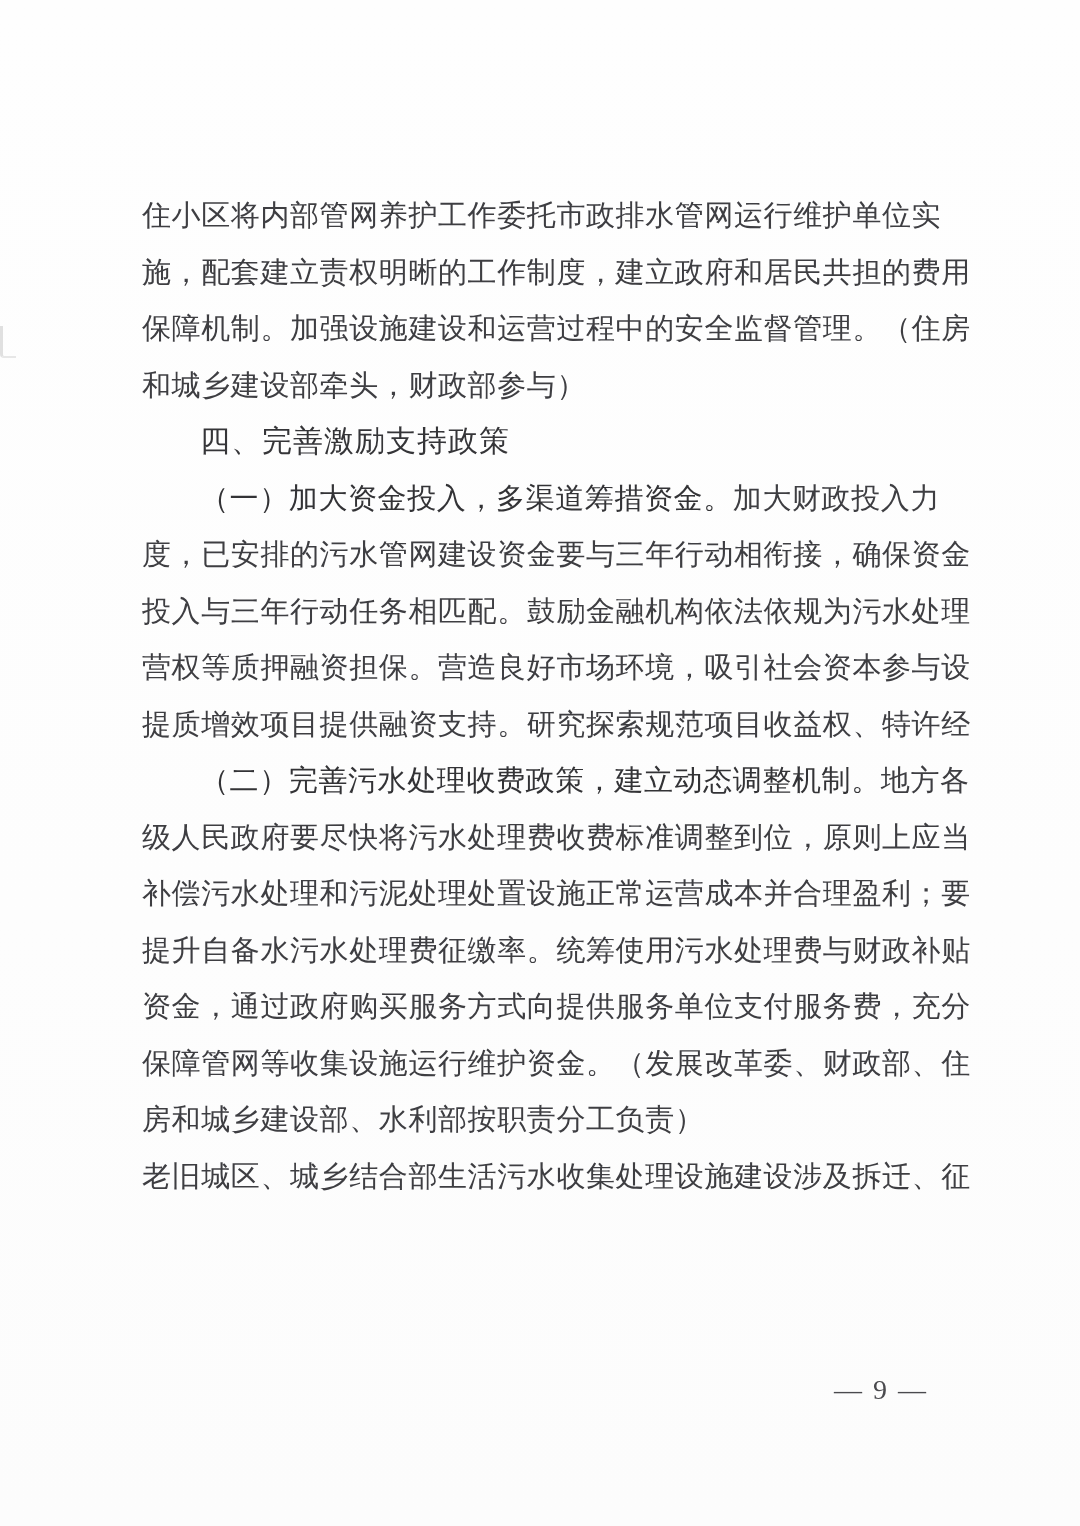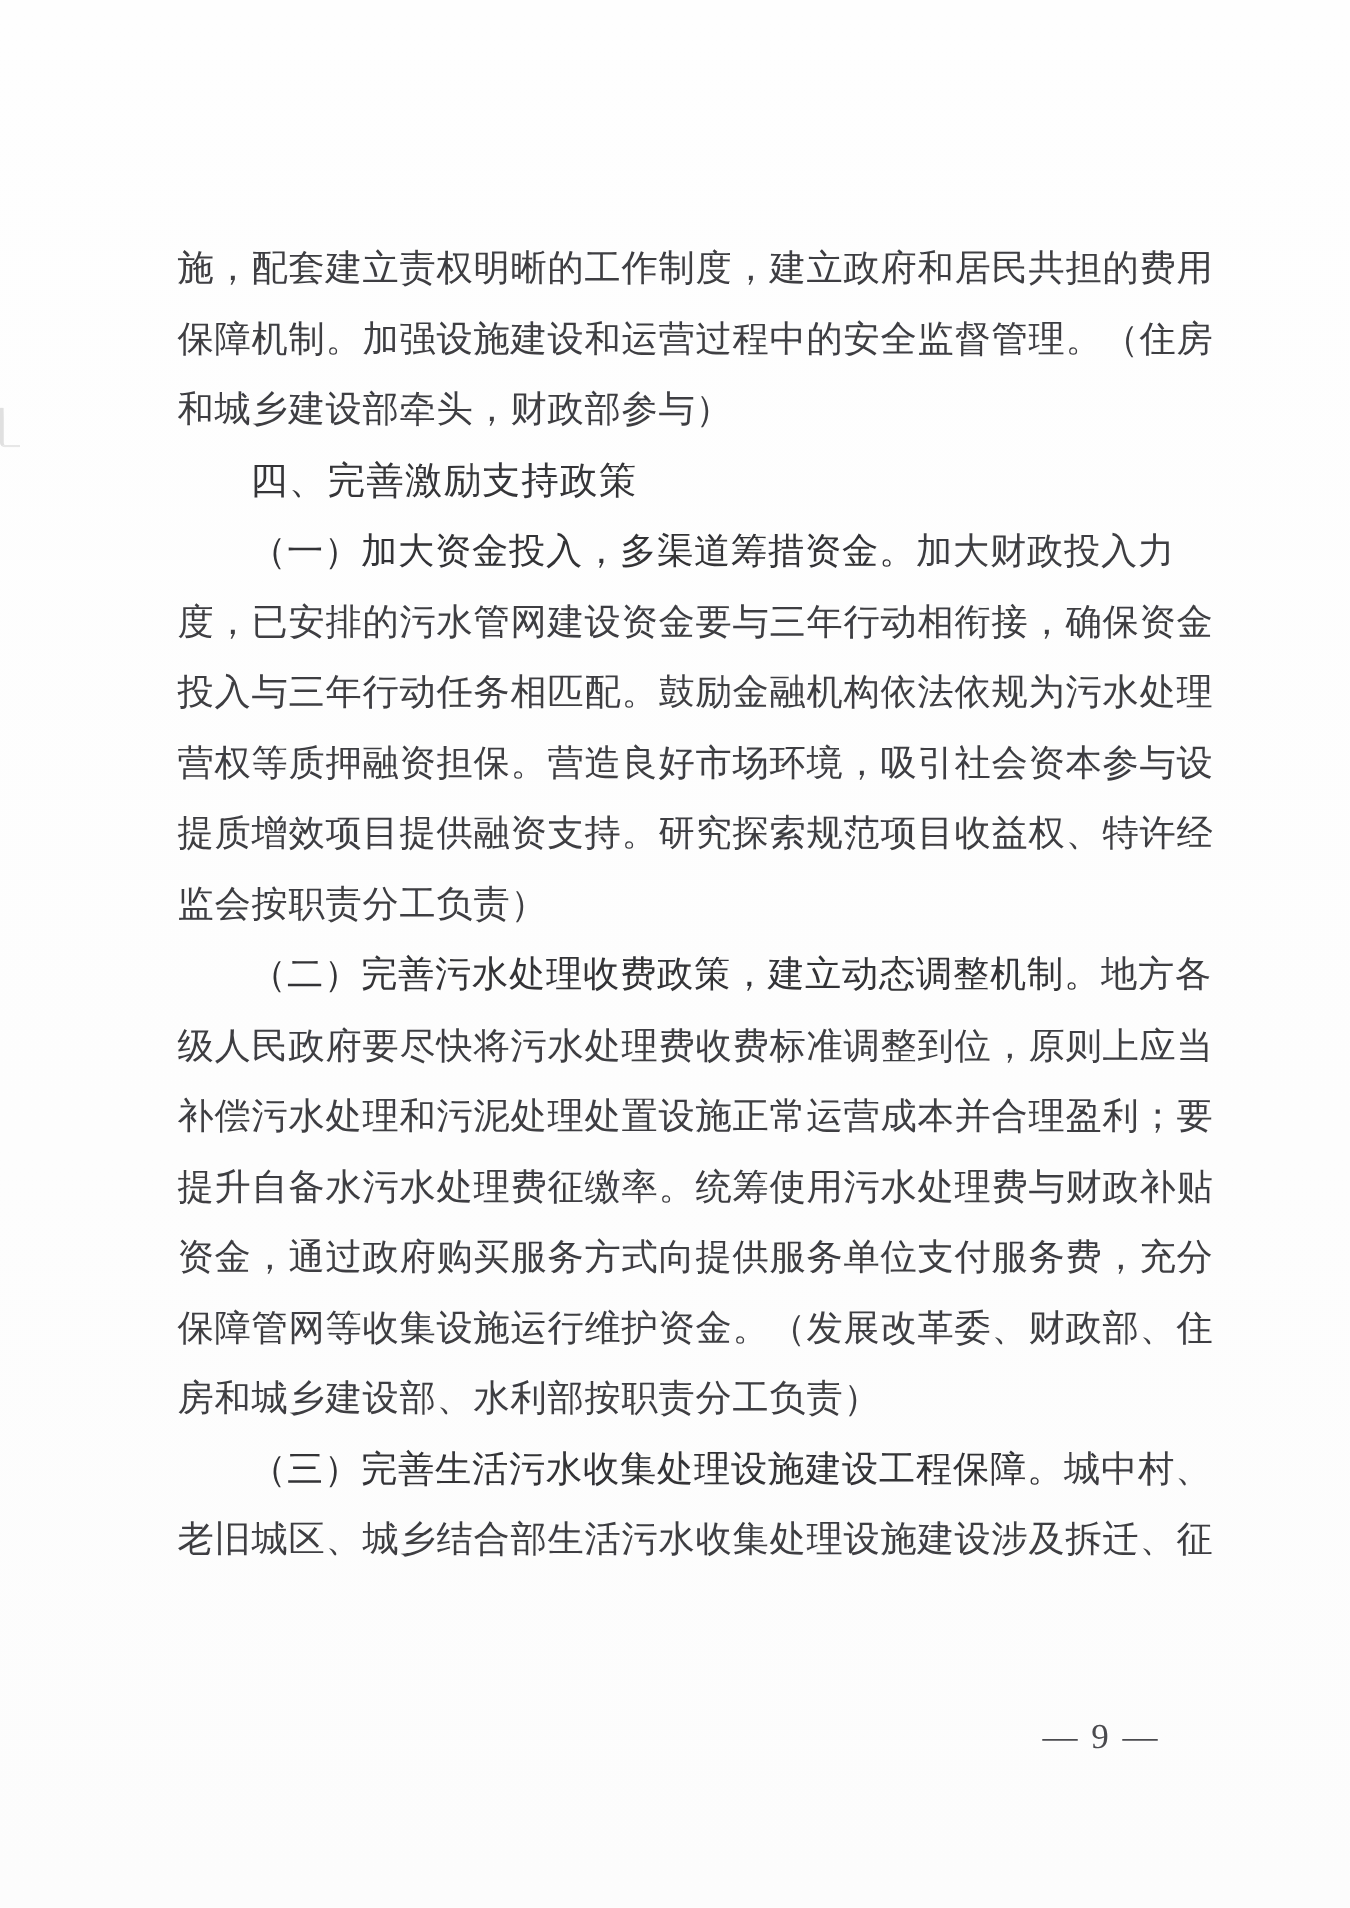--- a/index.html
+++ b/index.html
@@ -68,41 +68,40 @@
 </style>
 </head>
 <body>
 
 <div class="page">
 
   <div class="scan-artifact"></div>
 
   <div class="text-block">
 
+    <div class="line">住小区将内部管网养护工作委托市政排水管网运行维护单位实</div>
     <div class="line">施，配套建立责权明晰的工作制度，建立政府和居民共担的费用</div>
     <div class="line">保障机制。加强设施建设和运营过程中的安全监督管理。（住房</div>
     <div class="line">和城乡建设部牵头，财政部参与）</div>
 
     <div class="line indent heading-line">四、完善激励支持政策</div>
 
     <div class="line indent"><span class="lead">（一）加大资金投入，多渠道筹措资金。</span><span>加大财政投入力</span></div>
     <div class="line">度，已安排的污水管网建设资金要与三年行动相衔接，确保资金</div>
     <div class="line">投入与三年行动任务相匹配。鼓励金融机构依法依规为污水处理</div>
     <div class="line">营权等质押融资担保。营造良好市场环境，吸引社会资本参与设</div>
     <div class="line">提质增效项目提供融资支持。研究探索规范项目收益权、特许经</div>
-    <div class="line">监会按职责分工负责）</div>
 
     <div class="line indent"><span class="lead">（二）完善污水处理收费政策，建立动态调整机制。</span><span>地方各</span></div>
     <div class="line">级人民政府要尽快将污水处理费收费标准调整到位，原则上应当</div>
     <div class="line">补偿污水处理和污泥处理处置设施正常运营成本并合理盈利；要</div>
     <div class="line">提升自备水污水处理费征缴率。统筹使用污水处理费与财政补贴</div>
     <div class="line">资金，通过政府购买服务方式向提供服务单位支付服务费，充分</div>
     <div class="line">保障管网等收集设施运行维护资金。（发展改革委、财政部、住</div>
     <div class="line">房和城乡建设部、水利部按职责分工负责）</div>
 
-    <div class="line indent"><span class="lead">（三）完善生活污水收集处理设施建设工程保障。</span><span>城中村、</span></div>
     <div class="line">老旧城区、城乡结合部生活污水收集处理设施建设涉及拆迁、征</div>
 
   </div>
 
   <div class="page-number">— 9 —</div>
 
 </div>
 
 </body></html>

